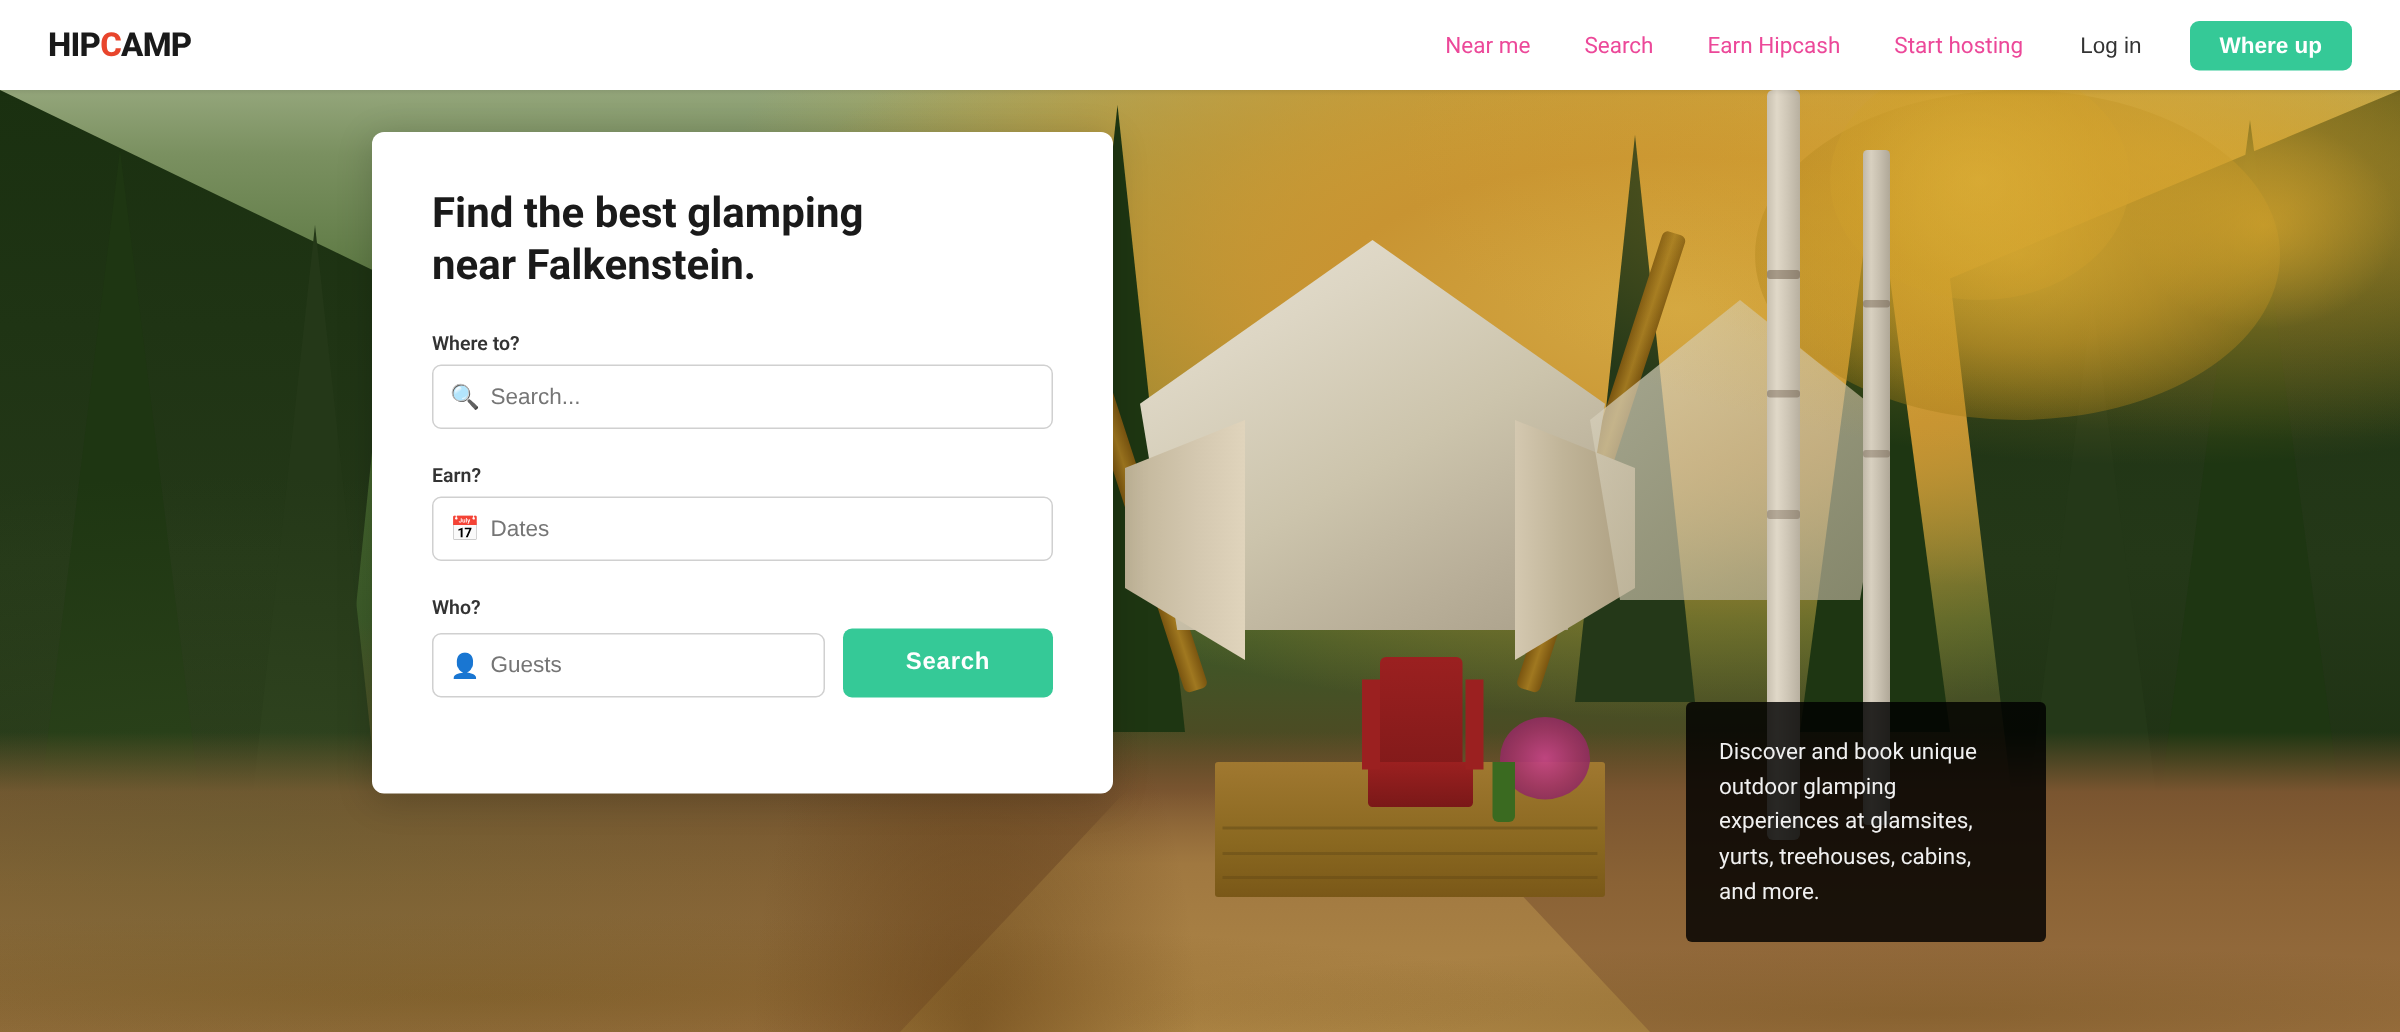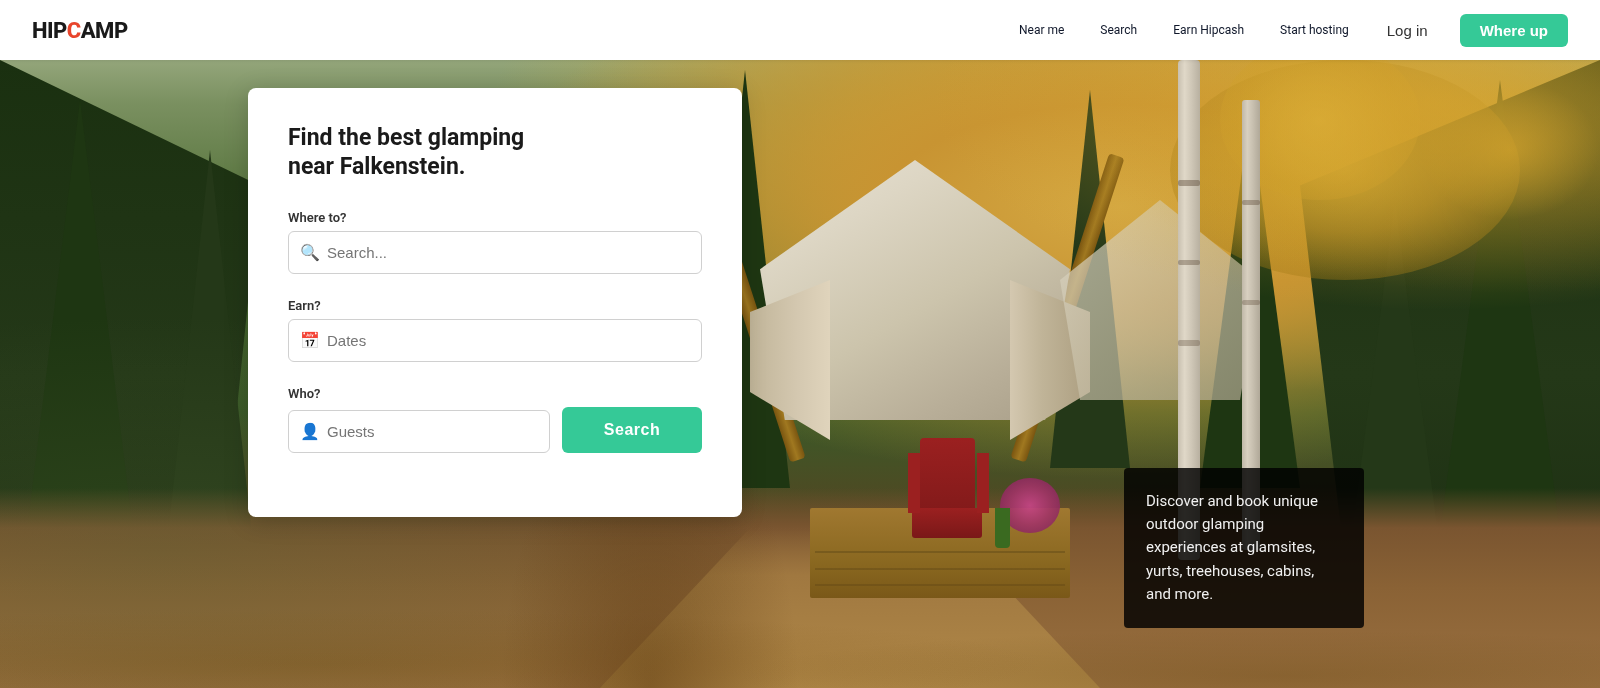--- a/index.html
+++ b/index.html
@@ -32,22 +32,22 @@
     .logo-c { color: #e8452c; }
     .logo-amp { color: #1a1a1a; }
 
     .nav-links {
       display: flex;
       align-items: center;
       gap: 8px;
     }
     .nav-link {
       padding: 8px 14px;
-      font-size: 12px;
-      color: #0f172a;
+      font-size: 15px;
+      color: #ec4899;
       text-decoration: none;
       cursor: pointer;
       border-radius: 4px;
     }
     .nav-btn-login {
       padding: 8px 16px;
       font-size: 15px;
       color: #333;
       background: none;
       border: none;
@@ -109,21 +109,21 @@
       left: 248px;
       width: 494px;
       background: white;
       border-radius: 8px;
       padding: 36px 40px 40px;
       box-shadow: 0 4px 24px rgba(0,0,0,0.18);
       z-index: 5;
     }
 
     .card-headline {
-      font-size: 23px;
+      font-size: 28px;
       font-weight: 700;
       color: #1a1a1a;
       line-height: 1.25;
       margin-bottom: 28px;
     }
 
     .form-group {
       margin-bottom: 24px;
     }
 

